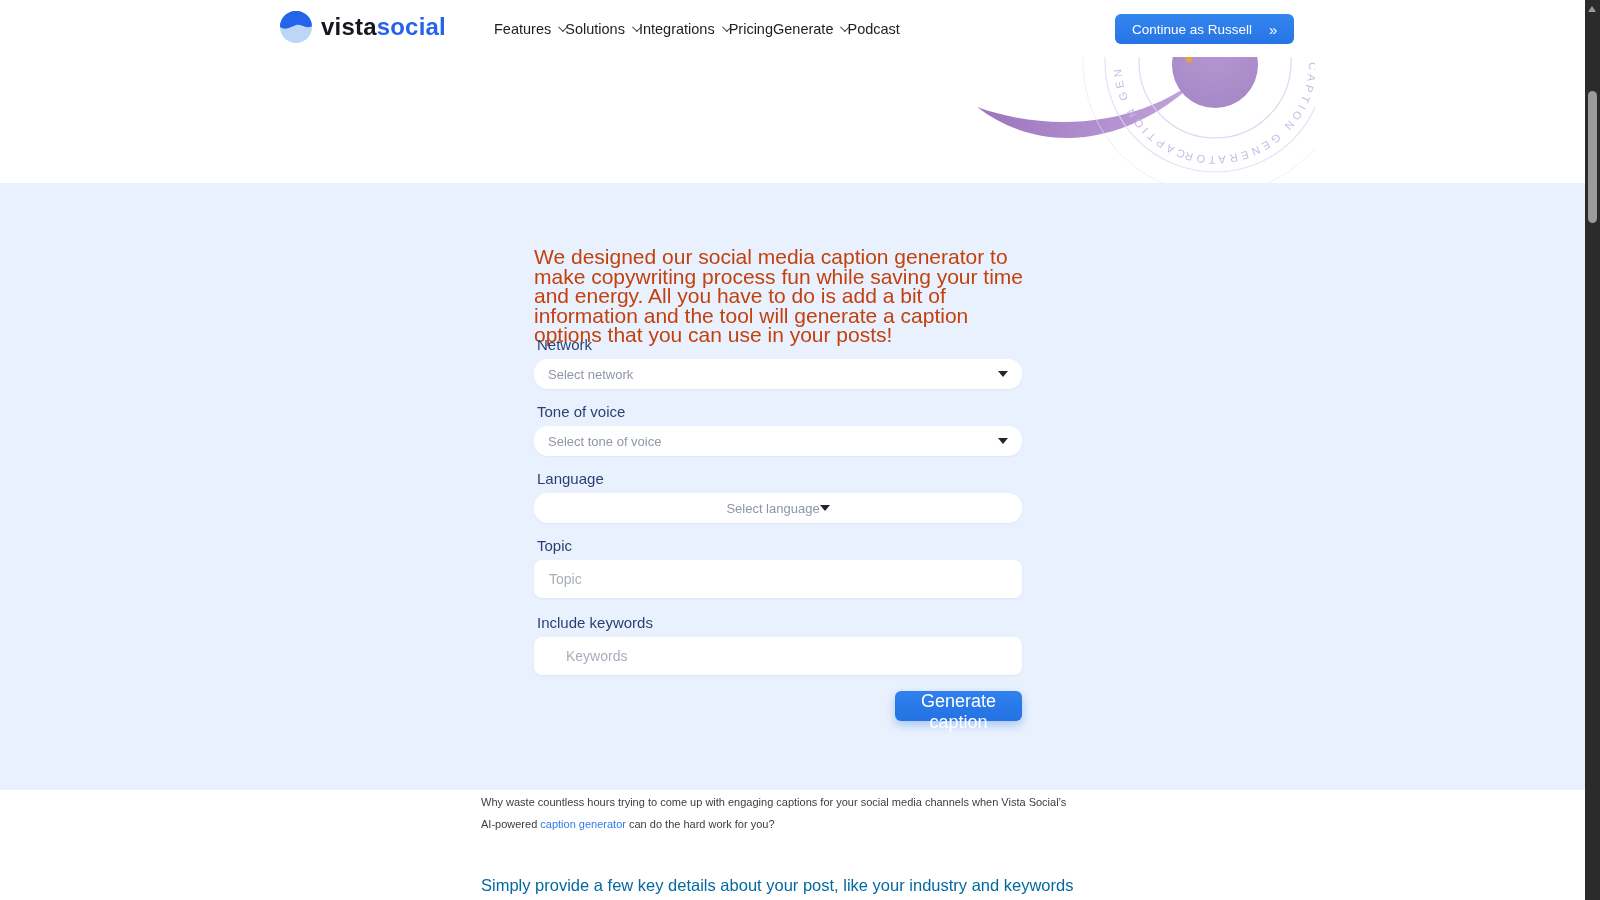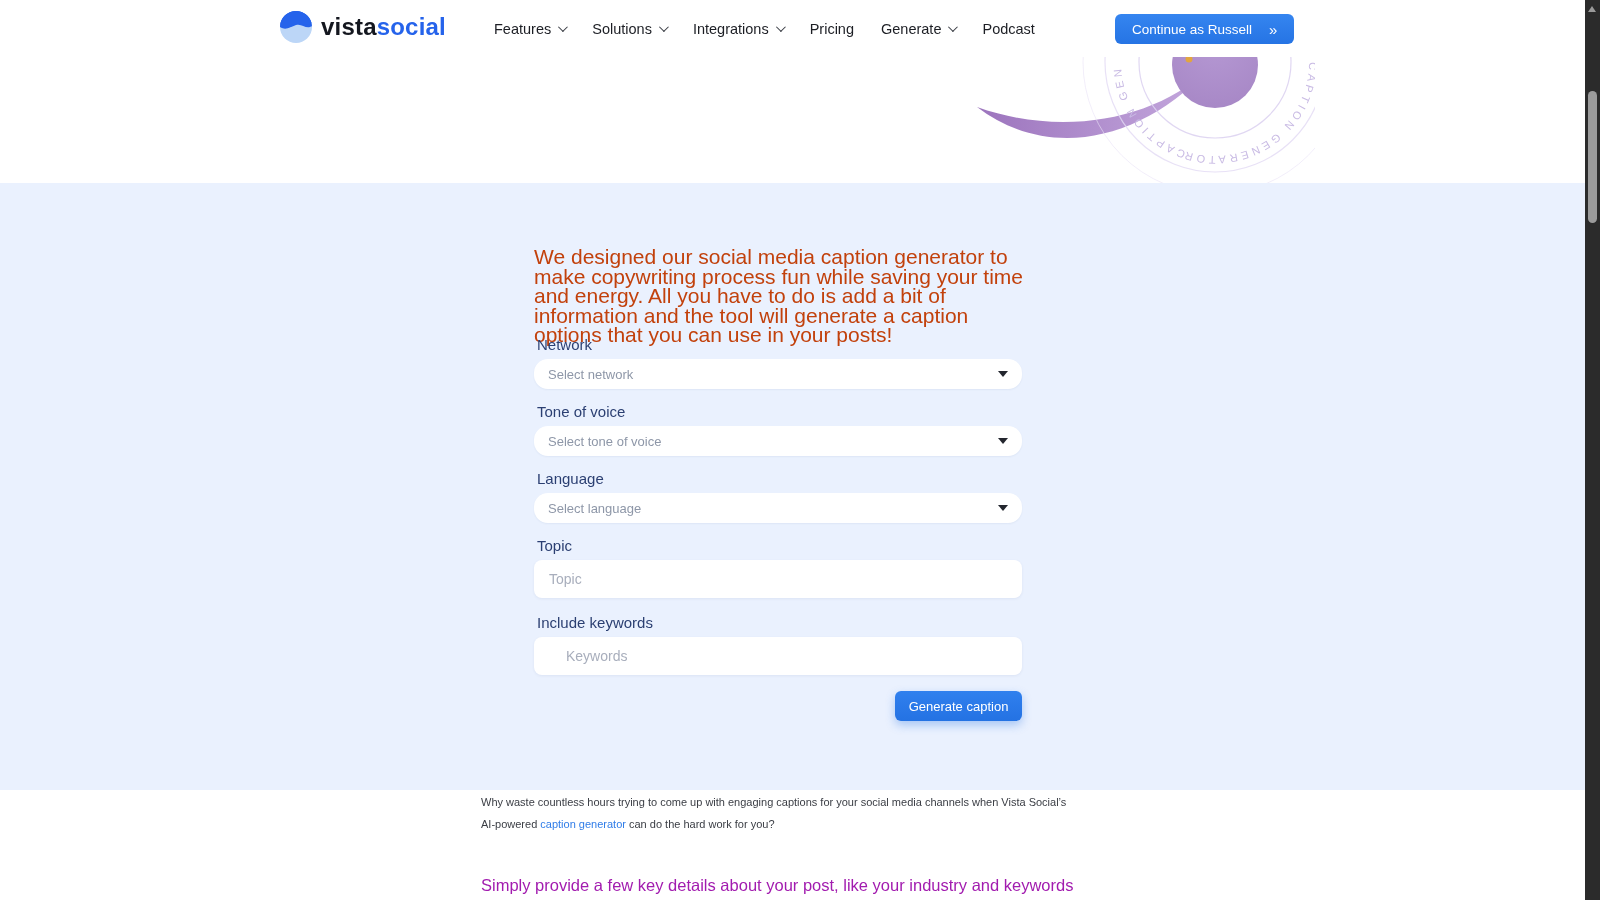--- a/index.html
+++ b/index.html
@@ -6,44 +6,44 @@
   html,body { width:1600px; height:900px; overflow:hidden; }
   body { font-family:"Liberation Sans","DejaVu Sans",sans-serif; background:#ffffff; position:relative; }
 
   
   .header { position:absolute; left:0; top:0; width:1600px; height:57px; background:#ffffff; z-index:30; }
   .logo { position:absolute; left:280px; top:11px; display:flex; align-items:center; gap:9px; cursor:pointer; }
   .logo-mark { width:32px; height:32px; }
   .logo-text { font-size:24px; font-weight:700; letter-spacing:.2px; }
   .logo-text .lt-dark { color:#14171f; }
   .logo-text .lt-blue { color:#2563eb; }
-  .nav { position:absolute; left:494px; top:0; height:57px; display:flex; align-items:center; gap:27px; }
+  .nav { position:absolute; left:494px; top:0; height:57px; display:flex; align-items:center; }
   .nav-item { display:flex; align-items:center; gap:6px; font-size:14.5px; color:#1c1e24; cursor:pointer; white-space:nowrap; }
   .chev { width:7px; height:7px; border-right:1.5px solid #3a3d44; border-bottom:1.5px solid #3a3d44; transform:rotate(45deg) translateY(-2px); margin-left:1px; }
   .cta-btn { position:absolute; left:1115px; top:14px; height:30px; padding:0 17px; background:linear-gradient(180deg,#3585f0,#2674e4); border:none; border-radius:6px; color:#fff; font-size:13.5px; font-family:inherit; display:flex; align-items:center; gap:17px; cursor:pointer; }
   .cta-arrow { font-size:15px; line-height:1; }
 
   
   .badge-wrap { position:absolute; left:975px; top:57px; width:340px; height:126px; overflow:hidden; z-index:5; pointer-events:none; }
 
   
   .gen-section { position:absolute; left:0; top:183px; width:1600px; height:607px; background:#eaf1fe; }
   .intro { position:absolute; left:534px; top:64px; width:492px; font-size:21px; line-height:19.6px; color:#c2410c; }
   .field-label { position:absolute; left:537px; font-size:15px; color:#2b3f72; }
   .sel { position:absolute; left:534px; width:488px; height:30px; background:#ffffff; border-radius:14px; box-shadow:0 1px 2px rgba(40,60,120,.06); display:flex; align-items:center; justify-content:space-between; padding:0 14px; cursor:pointer; }
   .sel-ph { font-size:13px; color:#8e97a8; }
   .caret { width:0; height:0; border-left:5px solid transparent; border-right:5px solid transparent; border-top:6px solid #23262e; }
   .txt { position:absolute; left:534px; width:488px; height:38px; background:#ffffff; border:none; border-radius:8px; box-shadow:0 1px 3px rgba(40,60,120,.07); padding:0 15px; font-size:14px; font-family:inherit; color:#2b3f72; }
   .txt::placeholder { color:#a8aebc; }
-  .gen-btn { position:absolute; left:895px; top:508px; width:127px; height:30px; background:linear-gradient(180deg,#3080ee,#2472e3); border:none; border-radius:6px; color:#ffffff; font-size:13px; font-family:inherit; cursor:pointer; box-shadow:0 4px 10px rgba(36,114,227,.35); }
+  .gen-btn { position:absolute; left:895px; top:508px; width:127px; height:30px; background:linear-gradient(180deg,#3080ee,#2472e3); border:none; border-radius:6px; color:#ffffff; font-size:18px; font-family:inherit; cursor:pointer; box-shadow:0 4px 10px rgba(36,114,227,.35); }
 
   
   .article-p1 { position:absolute; left:481px; top:791px; width:600px; font-size:11px; line-height:22.3px; color:#3a3d44; }
   .article-link { color:#2f7ce8; cursor:pointer; text-decoration:none; }
-  .article-p2 { position:absolute; left:481px; top:874px; width:640px; font-size:16.5px; line-height:22.3px; color:#a21caf; white-space:nowrap; }
+  .article-p2 { position:absolute; left:481px; top:874px; width:640px; font-size:16.5px; line-height:22.3px; color:#0369a1; white-space:nowrap; }
 
   
   .scrollbar { position:absolute; right:0; top:0; width:15px; height:900px; background:#2b2b2b; z-index:50; }
   .sb-up { position:absolute; left:3px; top:6px; width:0; height:0; border-left:4.5px solid transparent; border-right:4.5px solid transparent; border-bottom:6px solid #9a9a9a; }
   .sb-thumb { position:absolute; left:3px; top:91px; width:9px; height:132px; background:#9b9b9b; border-radius:5px; }
 </style>
 </head>
 <body>
 
 <div class="header">
@@ -128,21 +128,21 @@
     <span class="caret"></span>
   </div>
 
   <div class="field-label" style="top:220px;">Tone of voice</div>
   <div class="sel" style="top:243px;">
     <span class="sel-ph">Select tone of voice</span>
     <span class="caret"></span>
   </div>
 
   <div class="field-label" style="top:287px;">Language</div>
-  <div class="sel" style="top:310px;">
+  <div class="sel" style="top:310px;justify-content:center;">
     <span class="sel-ph">Select language</span>
     <span class="caret"></span>
   </div>
 
   <div class="field-label" style="top:354px;">Topic</div>
   <input class="txt" style="top: 377px;" type="text" placeholder="Topic">
 
   <div class="field-label" style="top:431px;">Include keywords</div>
   <input class="txt" style="top: 454px; padding-left: 32px;" type="text" placeholder="Keywords">
 

